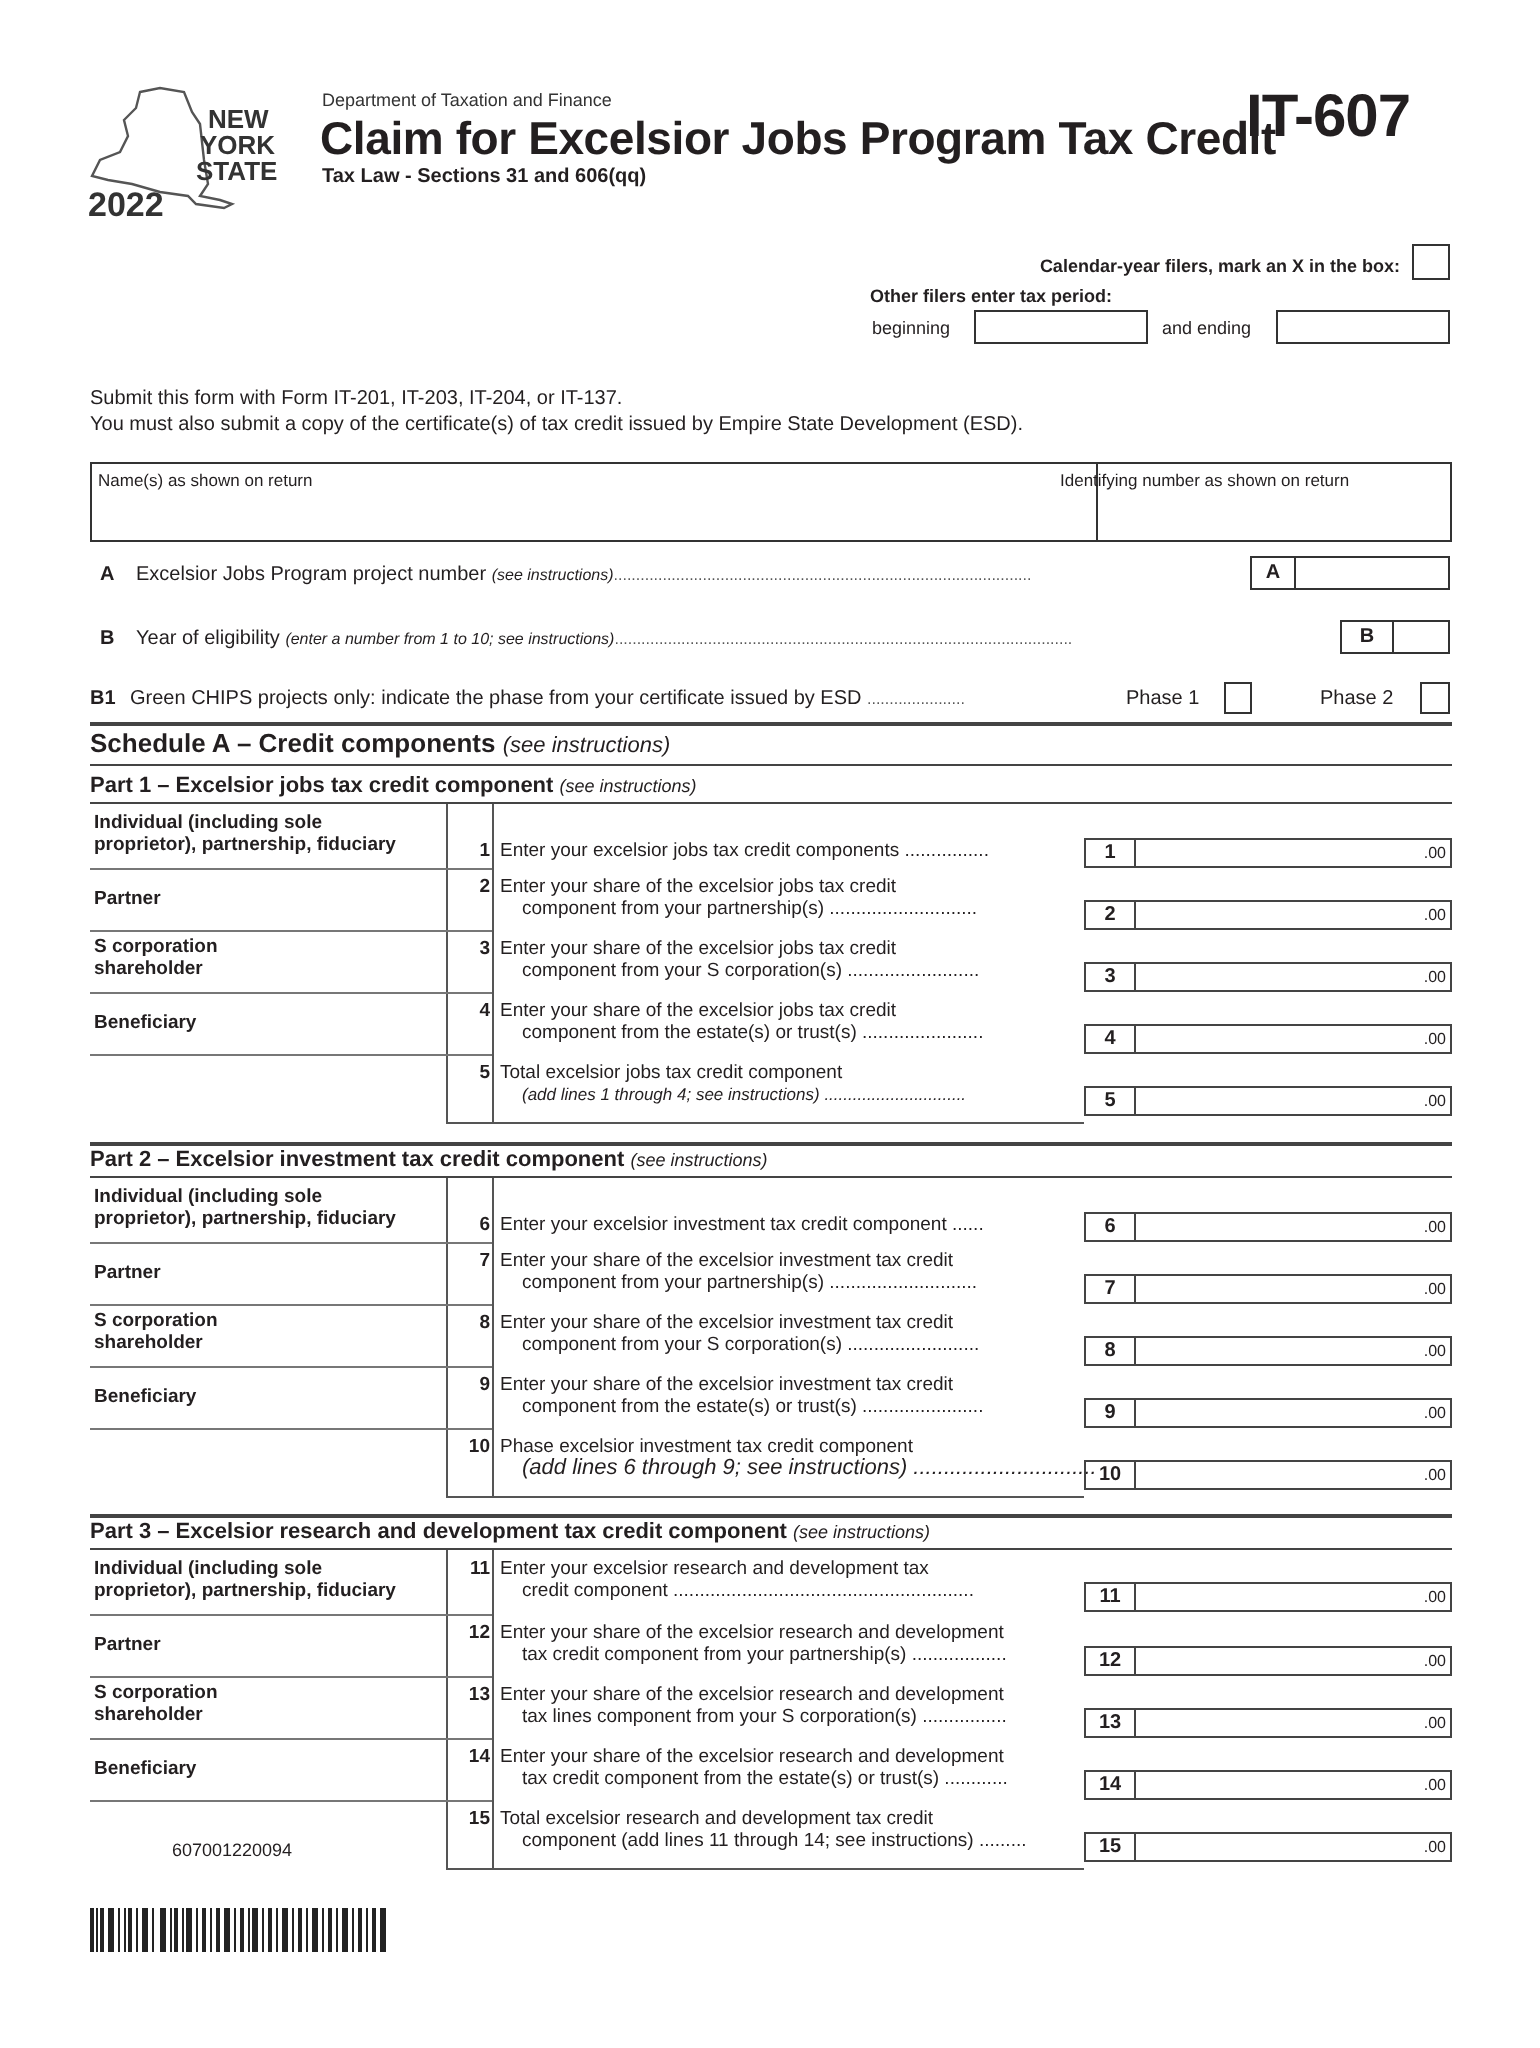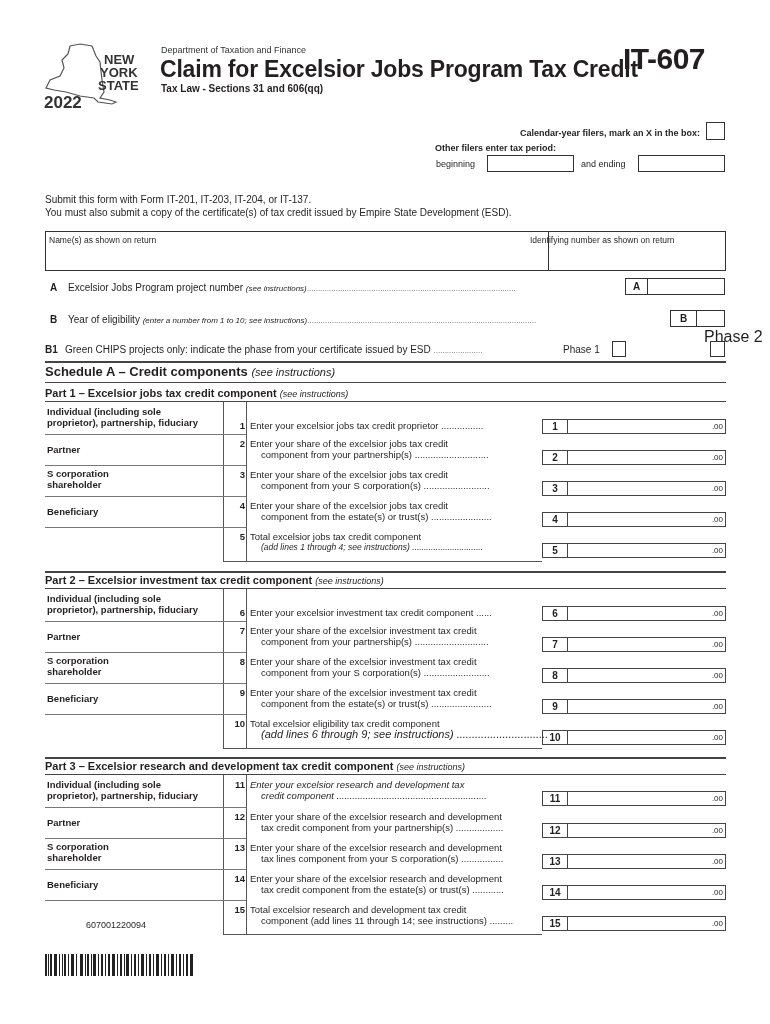--- a/index.html
+++ b/index.html
@@ -117,21 +117,21 @@
 <div class="abs boxB">
   <div class="code">B</div>
 </div>
 
 <div class="abs rowB1" style="left:45px;top:344px;">
   <span class="letter" style="width:20px;">B1</span><span>Green CHIPS projects only: indicate the phase from your certificate issued by ESD</span>
   <span class="dots">......................</span>
 </div>
 <div class="abs" style="left:563px;top:344px;font-size:10px;">Phase 1</div>
 <div class="abs p1box"></div>
-<div class="abs" style="left:660px;top:328px;font-size:16px;margin-left:44px;">Phase 2</div>
+<div class="abs" style="left:660px;top:344px;font-size:10px;">Phase 2</div>
 <div class="abs p2box"></div>
 
 <div class="abs hr2" style="top:361px;"></div>
 <div class="abs sched">
   <span>Schedule A – Credit components</span>
   <span class="hint">(see instructions)</span>
 </div>
 <div class="abs hr1" style="top:382px;"></div>
 
 <div class="abs parttitle" style="top:387px;">
@@ -146,21 +146,21 @@
   <div class="hsep" style="top:32px;"></div>
   <div class="ftype" style="top:42px;">Partner</div>
   <div class="hsep" style="top:63px;"></div>
   <div class="ftype" style="top:66px;"><span>S corporation</span><br><span>shareholder</span></div>
   <div class="hsep" style="top:94px;"></div>
   <div class="ftype" style="top:104px;">Beneficiary</div>
   <div class="hsep" style="top:125px;"></div>
 
   <div class="numcell" style="top:18px;">1</div>
   <div class="desc" style="top:18px;">
-      <div>Enter your excelsior jobs tax credit proprietor ................</div>
+      <div>Enter your excelsior jobs tax credit components ................</div>
     </div>
   <div class="amtbox" style="top:17px;">
       <div class="ln">1</div>
       <span class="cents">.00</span>
     </div>
 
   <div class="numcell" style="top:36px;">2</div>
   <div class="desc" style="top:36px;">
       <div>Enter your share of the excelsior jobs tax credit</div>
       <div class="indent">component from your partnership(s) ............................</div>
@@ -255,21 +255,21 @@
       <div>Enter your share of the excelsior investment tax credit</div>
       <div class="indent">component from the estate(s) or trust(s) .......................</div>
     </div>
   <div class="amtbox" style="top:110px;">
       <div class="ln">9</div>
       <span class="cents">.00</span>
     </div>
 
   <div class="numcell" style="top:129px;">10</div>
   <div class="desc" style="top:129px;">
-      <div>Total excelsior eligibility tax credit component</div>
+      <div>Phase excelsior investment tax credit component</div>
       <div class="indent hint" style="font-size:11px;">(add lines 6 through 9; see instructions) ..............................</div>
     </div>
   <div class="amtbox" style="top:141px;">
       <div class="ln">10</div>
       <span class="cents">.00</span>
     </div>
   <div class="abs" style="left:178px;top:159px;width:319px;border-top:1px solid #555;"></div>
 </div>
 
 <div class="abs hr2" style="top:757px;"></div>
@@ -285,21 +285,21 @@
   <div class="ftype" style="top:4px;"><span>Individual (including sole</span><br><span>proprietor), partnership, fiduciary</span></div>
   <div class="hsep" style="top:32px;"></div>
   <div class="ftype" style="top:42px;">Partner</div>
   <div class="hsep" style="top:63px;"></div>
   <div class="ftype" style="top:66px;"><span>S corporation</span><br><span>shareholder</span></div>
   <div class="hsep" style="top:94px;"></div>
   <div class="ftype" style="top:104px;">Beneficiary</div>
   <div class="hsep" style="top:125px;"></div>
 
   <div class="numcell" style="top:4px;">11</div>
-  <div class="desc" style="top:4px;font-style:italic;">
+  <div class="desc" style="top:4px;">
       <div>Enter your excelsior research and development tax</div>
       <div class="indent">credit component .........................................................</div>
     </div>
   <div class="amtbox" style="top:16px;">
       <div class="ln">11</div>
       <span class="cents">.00</span>
     </div>
 
   <div class="numcell" style="top:36px;">12</div>
   <div class="desc" style="top:36px;">

